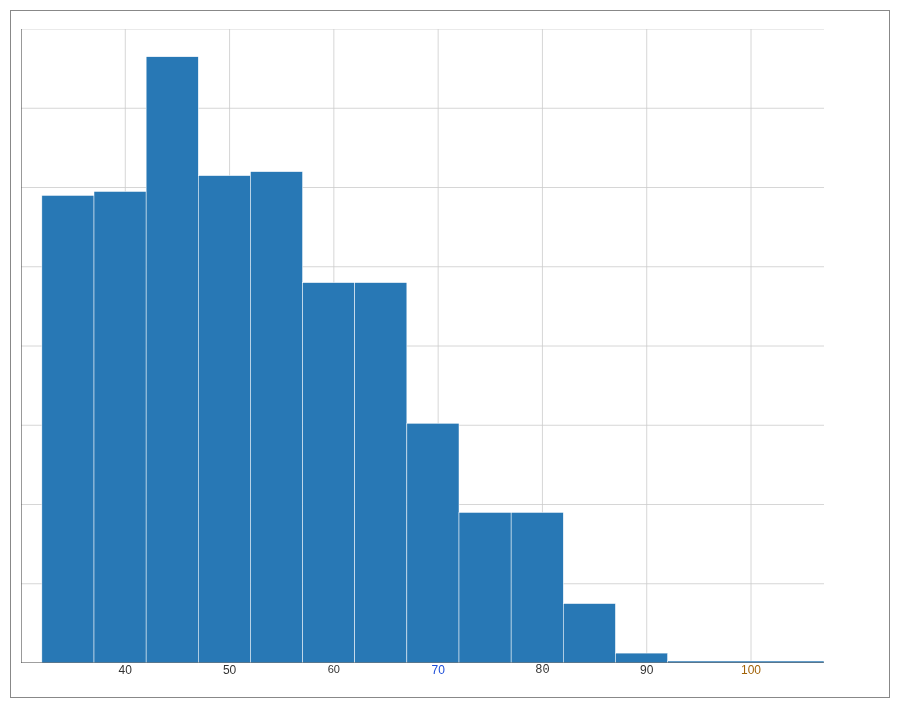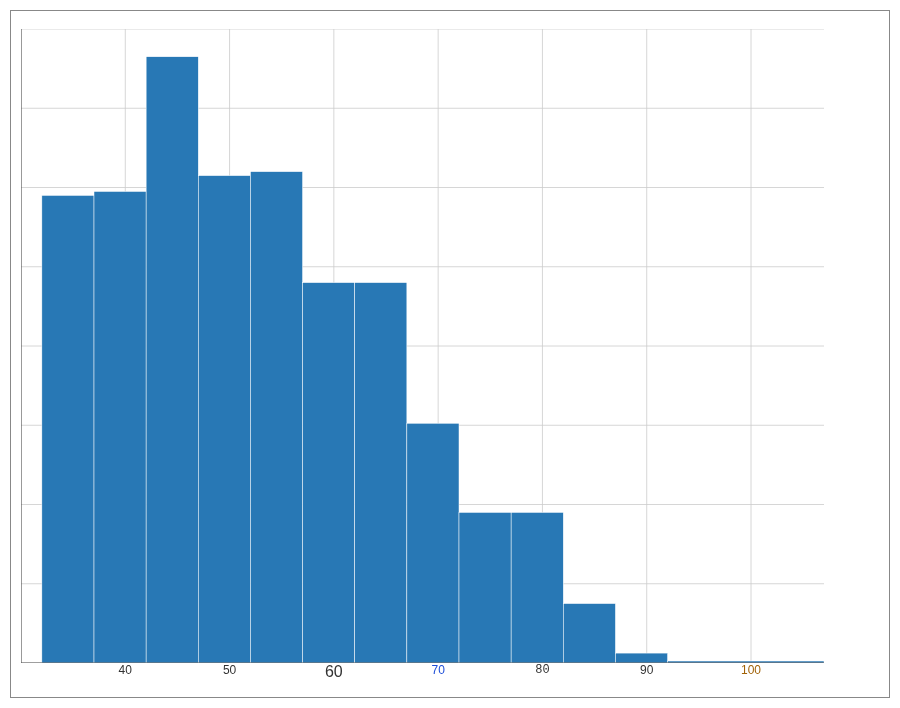--- a/index.html
+++ b/index.html
@@ -108,21 +108,21 @@
             <rect x="542.2857142857143" y="574.5625" width="52.14285714285711" height="59.4375" fill="#2878b5" stroke="#fff" stroke-width="0.5"></rect>
             <rect x="594.4285714285714" y="624.09375" width="52.14285714285711" height="9.90625" fill="#2878b5" stroke="#fff" stroke-width="0.5"></rect>
             <rect x="646.5714285714286" y="632.01875" width="156.42857142857144" height="1.9812500000000455" fill="#2878b5" stroke="#fff" stroke-width="0.5"></rect>
             <line x1="0" x2="803" y1="634" y2="634" stroke="#555" stroke-width="1.2"></line>
             <line x1="0" x2="0" y1="0" y2="634" stroke="#555" stroke-width="1.2"></line>
           </svg>
       </div>
       <div class="x-axis" id="x-axis-labels" style="position: relative; height: 24px; display: block;">
           <span style="position: absolute; left: 104.286px; transform: translateX(-50%); font-size: 12px; color: rgb(51, 51, 51);">40</span>
           <span style="position: absolute; left: 208.571px; transform: translateX(-50%); font-size: 12px; color: rgb(51, 51, 51);">50</span>
-          <span style="position: absolute; left: 312.857px; transform: translateX(-50%); font-size: 16px; color: rgb(51, 51, 51);">60</span>
+          <span style="position: absolute; left: 312.857px; transform: translateX(-50%); font-size: 11px; color: rgb(51, 51, 51);">60</span>
           <span style="position: absolute; left: 417.143px; transform: translateX(-50%); font-size: 12px; color: #1d4ed8;">70</span>
           <span style="position: absolute; left: 521.429px; transform: translateX(-50%); font-size: 12px; color: rgb(51, 51, 51); font-family: Liberation Mono, monospace;">80</span>
           <span style="position: absolute; left: 625.714px; transform: translateX(-50%); font-size: 12px; color: rgb(51, 51, 51);">90</span>
           <span style="position: absolute; left: 730px; transform: translateX(-50%); font-size: 12px; color: #a16207;">100</span>
         </div>
     </div>
   </div>
 </div>
 
 </body></html>

